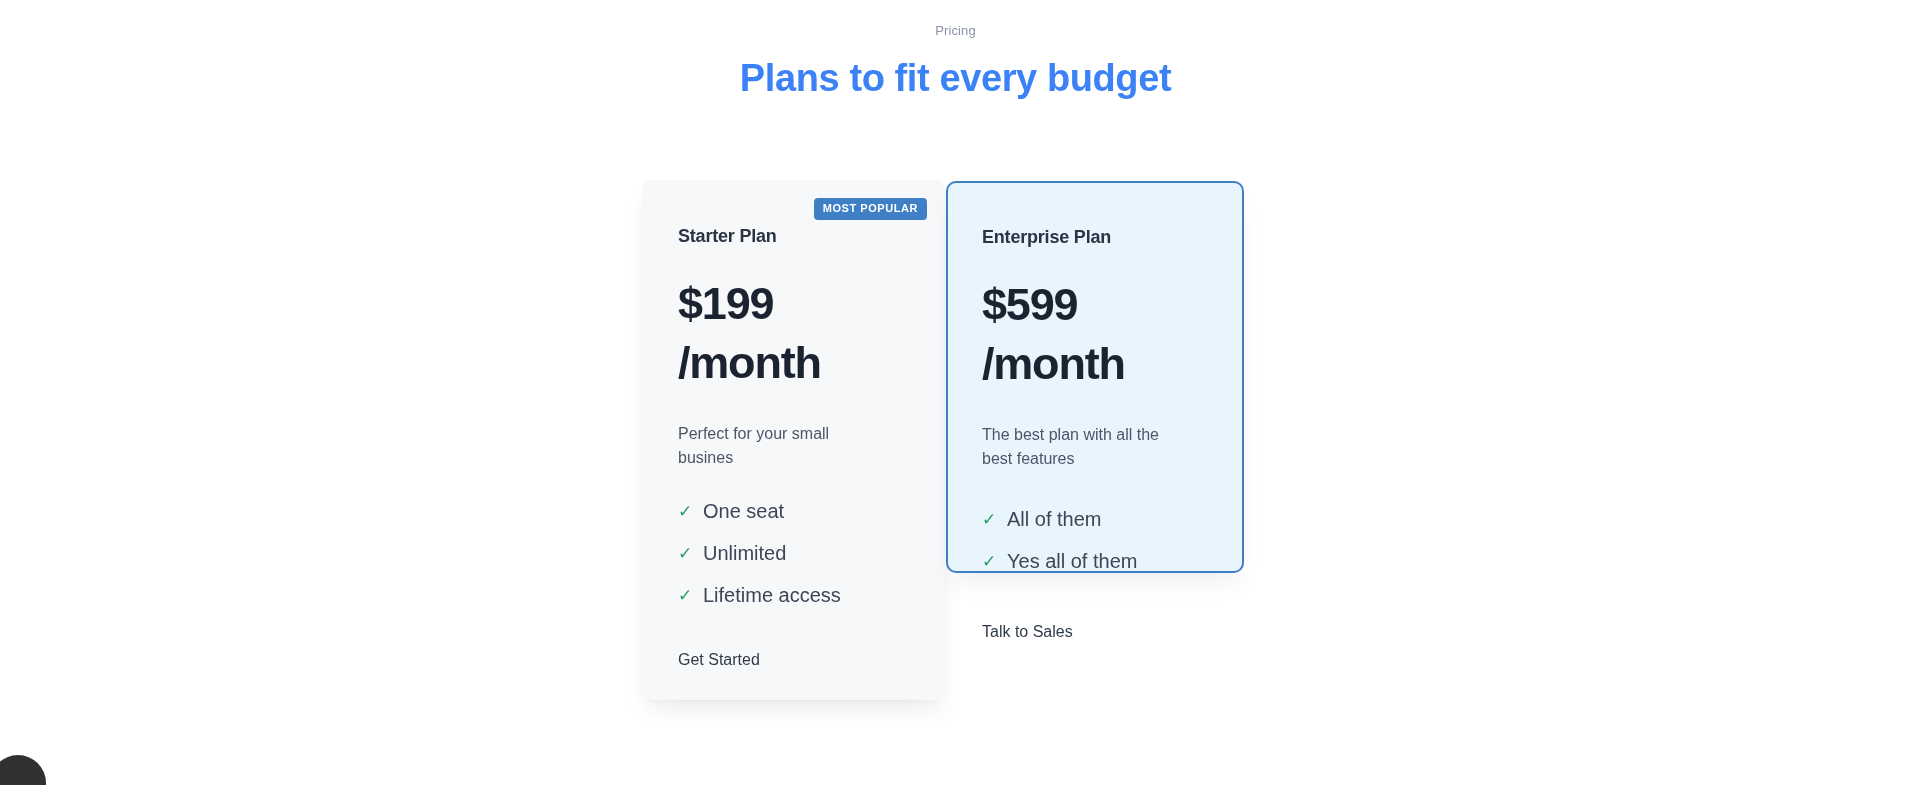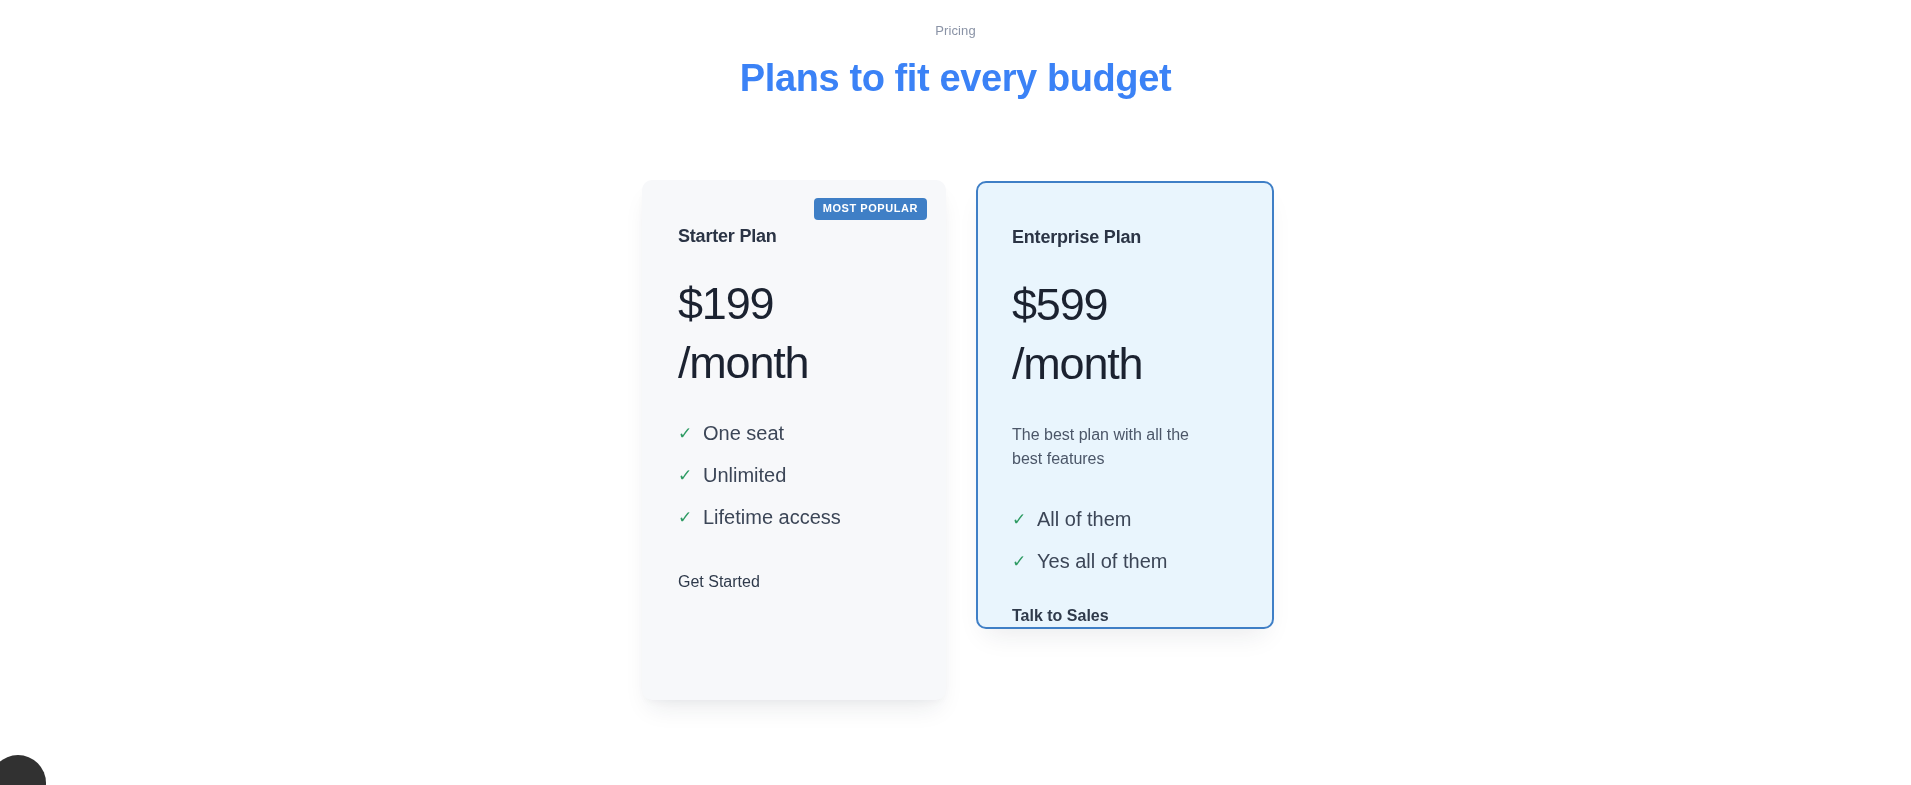--- a/index.html
+++ b/index.html
@@ -40,40 +40,39 @@
     letter-spacing: -0.4px;
   }
 
   
   .plans-row {
     position: absolute;
     left: 642px;
     top: 180px;
     display: flex;
     align-items: flex-start;
-    gap: 30px;
   }
 
   .plan-card {
     border-radius: 10px;
     position: relative;
   }
 
   .plan-card.starter {
     width: 304px;
     height: 520px;
     background: #f7f8fa;
     box-shadow: 0 14px 26px -8px rgba(34, 42, 58, 0.10),
                 0 4px 10px -4px rgba(34, 42, 58, 0.05);
     padding: 46px 36px 30px 36px;
   }
 
   .plan-card.enterprise {
     width: 298px;
-    height: 448px;
+    height: 392px;
     background: #e9f5fd;
     border: 2px solid #3f7fc6;
     box-shadow: 0 14px 26px -10px rgba(34, 42, 58, 0.10);
     padding: 44px 40px 30px 34px;
     margin-top: 1px;
   }
 
   
   .badge {
     position: absolute;
@@ -99,21 +98,21 @@
   }
 
   .price-block {
     margin-top: 26px;
   }
 
   .price-amount,
   .price-period {
     display: block;
     font-size: 45px;
-    font-weight: normal;
+    font-weight: bold;
     color: #1b2230;
     letter-spacing: -1.2px;
     line-height: 1.32;
   }
 
   .plan-desc {
     margin-top: 30px;
     font-size: 16px;
     color: #4b5668;
     line-height: 1.5;
@@ -156,21 +155,21 @@
     background: none;
     border: none;
     padding: 0;
     font-family: inherit;
     cursor: pointer;
     display: inline-block;
     text-align: left;
   }
 
   .enterprise .features { margin-top: 34px; }
-  .enterprise .cta { margin-top: 16px; font-weight: bold; }
+  .enterprise .cta { margin-top: 32px; }
 
   
   .corner-dot {
     position: absolute;
     left: -10px;
     bottom: -26px;
     width: 56px;
     height: 56px;
     border-radius: 50%;
     background: #313131;
@@ -186,20 +185,21 @@
 
 <div class="plans-row">
 
   <div class="plan-card starter">
     <div class="badge">MOST POPULAR</div>
     <div class="plan-name">Starter Plan</div>
     <div class="price-block">
       <span class="price-amount">$199</span>
       <span class="price-period">/month</span>
     </div>
+    <p class="plan-desc">Perfect for your small busines</p>
     <ul class="features">
       <li class="feature">
         <span class="check-icon">✓</span>
         <span class="feature-label">One seat</span>
       </li>
       <li class="feature">
         <span class="check-icon">✓</span>
         <span class="feature-label">Unlimited</span>
       </li>
       <li class="feature">

